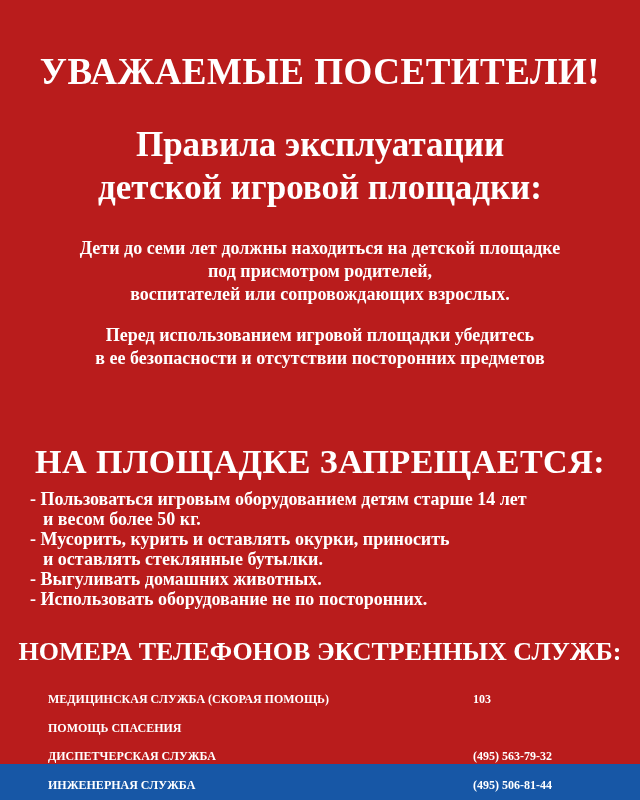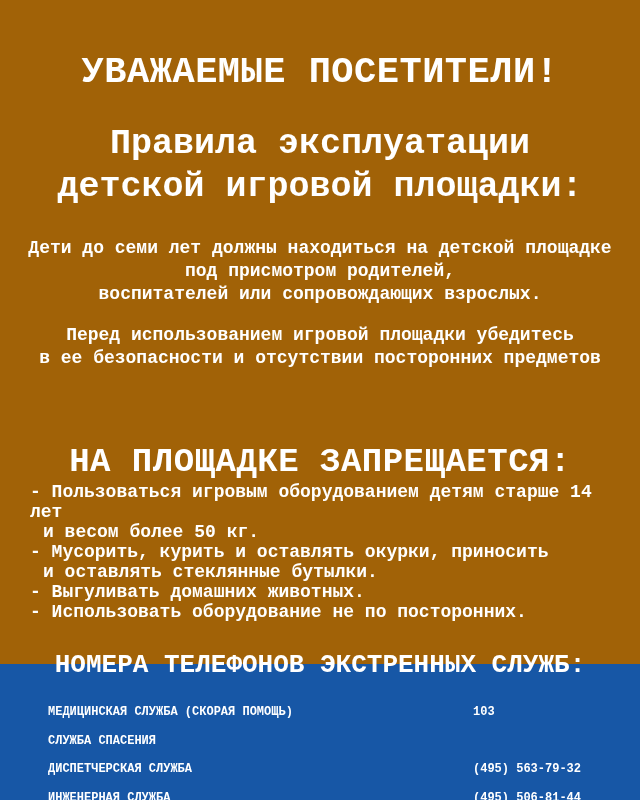--- a/index.html
+++ b/index.html
@@ -3,24 +3,24 @@
 <meta charset="utf-8">
 <style>
   html, body { margin: 0; padding: 0; }
   body {
     width: 640px; height: 800px;
     background: #1757a6;
     overflow: hidden;
   }
   .poster {
     position: relative;
-    width: 640px; height: 664px;
-    background: #a16207;
+    width: 640px; height: 764px;
+    background: #b91c1c;
     color: #ffffff;
-    font-family: Liberation Mono, monospace;
+    font-family: Liberation Serif, serif;
     font-weight: bold;
     text-align: center;
   }
   .title {
     margin: 0;
     padding-top: 51px;
     font-size: 37px;
     line-height: 42px;
     letter-spacing: 0.5px;
   }
@@ -32,21 +32,21 @@
   .para { font-size: 18px; line-height: 23px; }
   .para1 { margin-top: 28px; text-align: center; }
   .para2 { margin-top: 18px; }
   .h-prohibited {
     margin-top: 72px;
     font-size: 34px;
     line-height: 40px;
     letter-spacing: 0.5px;
   }
   .rules {
-    margin-top: 0;
+    margin-top: 7px;
     padding-left: 30px;
     padding-right: 20px;
     font-size: 18px;
     line-height: 20px;
     text-align: left;
   }
   .rules .cont { padding-left: 13px; }
   .h-phones {
     margin-top: 26px;
     font-size: 26px;
@@ -98,21 +98,21 @@
   </div>
 
   <div class="h-phones">НОМЕРА ТЕЛЕФОНОВ ЭКСТРЕННЫХ СЛУЖБ:</div>
 
   <div class="phone-table">
     <div class="phone-row">
       <span class="phone-label">МЕДИЦИНСКАЯ СЛУЖБА (СКОРАЯ ПОМОЩЬ)</span>
       <span class="phone-number">103</span>
     </div>
     <div class="phone-row">
-      <span class="phone-label">СЛУЖБА СПАСЕНИЯ</span>
+      <span class="phone-label">ПОМОЩЬ СПАСЕНИЯ</span>
     </div>
     <div class="phone-row">
       <span class="phone-label">ДИСПЕТЧЕРСКАЯ СЛУЖБА</span>
       <span class="phone-number">(495) 563-79-32</span>
     </div>
     <div class="phone-row">
       <span class="phone-label">ИНЖЕНЕРНАЯ СЛУЖБА</span>
       <span class="phone-number">(495) 506-81-44</span>
     </div>
   </div>

